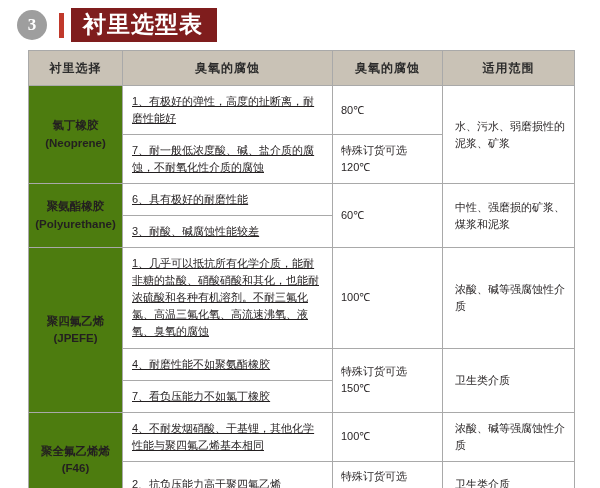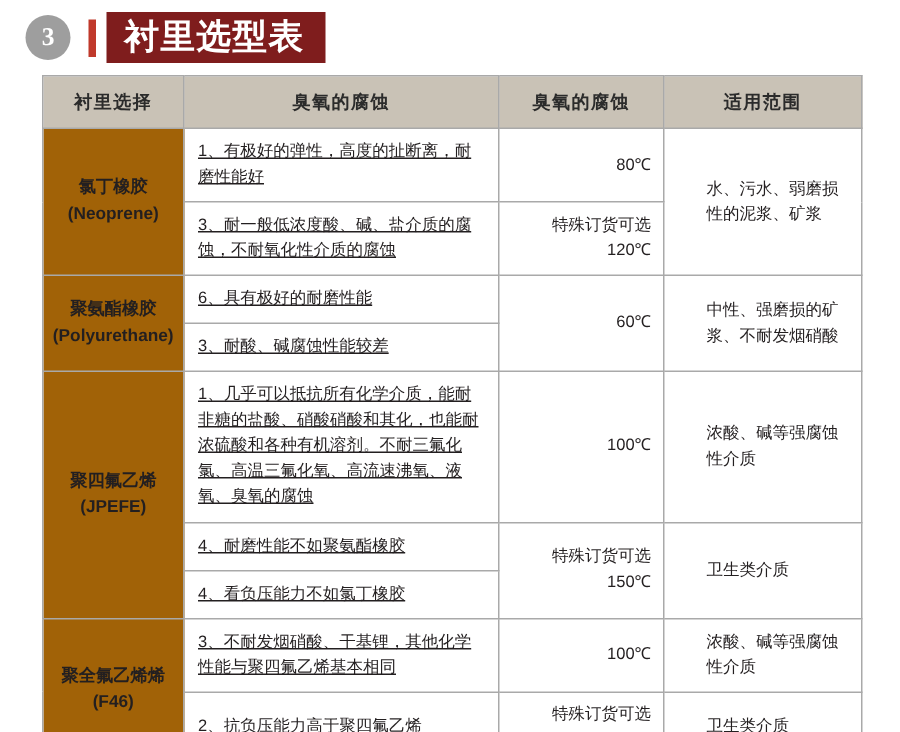--- a/index.html
+++ b/index.html
@@ -83,40 +83,40 @@
     background: #c9c2b6;
     color: #2b2b2b;
     font-size: 12px;
     font-weight: bold;
     text-align: center;
     height: 26px;
     padding: 4px 0;
     letter-spacing: 1px;
   }
   td.cat {
-    background: #a16207;
+    background: #4d7c0f;
     text-align: center;
     font-weight: bold;
     font-size: 11.5px;
     line-height: 1.5;
     padding: 4px 2px;
   }
   td.perf {
     text-align: left;
     font-size: 11px;
     padding: 7px 9px;
     text-decoration: underline;
   }
   td.temp, td.scope {
-    text-align: right;
+    text-align: left;
     font-size: 11px;
   }
   td.scope {
     text-align: left;
-    padding-left: 28px;
+    padding-left: 12px;
   }
   .col-cat { width: 94px; }
   .col-perf { width: 210px; }
   .col-temp { width: 110px; }
   .col-scope { width: 132px; }
 </style>
 </head>
 <body>
 
 <div class="page">
@@ -145,49 +145,49 @@
       </tr>
     </thead>
     <tbody id="tbody">
         <tr>
           <td class="cat" rowspan="2">氯丁橡胶<br>(Neoprene)</td>
           <td class="perf">1、有极好的弹性，高度的扯断离，耐磨性能好</td>
           <td class="temp">80℃</td>
           <td class="scope" rowspan="2">水、污水、弱磨损性的泥浆、矿浆</td>
         </tr>
         <tr>
-          <td class="perf">3、耐一般低浓度酸、碱、盐介质的腐蚀，不耐氧化性介质的腐蚀</td>
+          <td class="perf">7、耐一般低浓度酸、碱、盐介质的腐蚀，不耐氧化性介质的腐蚀</td>
           <td class="temp">特殊订货可选<br>120℃</td>
         </tr>
         <tr>
           <td class="cat" rowspan="2">聚氨酯橡胶<br>(Polyurethane)</td>
           <td class="perf">6、具有极好的耐磨性能</td>
           <td class="temp" rowspan="2">60℃</td>
-          <td class="scope" rowspan="2">中性、强磨损的矿浆、不耐发烟硝酸</td>
+          <td class="scope" rowspan="2">中性、强磨损的矿浆、煤浆和泥浆</td>
         </tr>
         <tr>
           <td class="perf">3、耐酸、碱腐蚀性能较差</td>
         </tr>
         <tr>
           <td class="cat" rowspan="3">聚四氟乙烯<br>(JPEFE)</td>
           <td class="perf">1、几乎可以抵抗所有化学介质，能耐非糖的盐酸、硝酸硝酸和其化，也能耐浓硫酸和各种有机溶剂。不耐三氟化氯、高温三氟化氧、高流速沸氧、液氧、臭氧的腐蚀</td>
           <td class="temp">100℃</td>
           <td class="scope">浓酸、碱等强腐蚀性介质</td>
         </tr>
         <tr>
           <td class="perf">4、耐磨性能不如聚氨酯橡胶</td>
           <td class="temp" rowspan="2">特殊订货可选<br>150℃</td>
           <td class="scope" rowspan="2">卫生类介质</td>
         </tr>
         <tr>
-          <td class="perf">4、看负压能力不如氯丁橡胶</td>
+          <td class="perf">7、看负压能力不如氯丁橡胶</td>
         </tr>
         <tr>
           <td class="cat" rowspan="2">聚全氟乙烯烯<br>(F46)</td>
-          <td class="perf">3、不耐发烟硝酸、干基锂，其他化学性能与聚四氟乙烯基本相同</td>
+          <td class="perf">4、不耐发烟硝酸、干基锂，其他化学性能与聚四氟乙烯基本相同</td>
           <td class="temp">100℃</td>
           <td class="scope">浓酸、碱等强腐蚀性介质</td>
         </tr>
         <tr>
           <td class="perf">2、抗负压能力高于聚四氟乙烯</td>
           <td class="temp">特殊订货可选<br>150℃</td>
           <td class="scope">卫生类介质</td>
         </tr>
       </tbody>
   </table>

